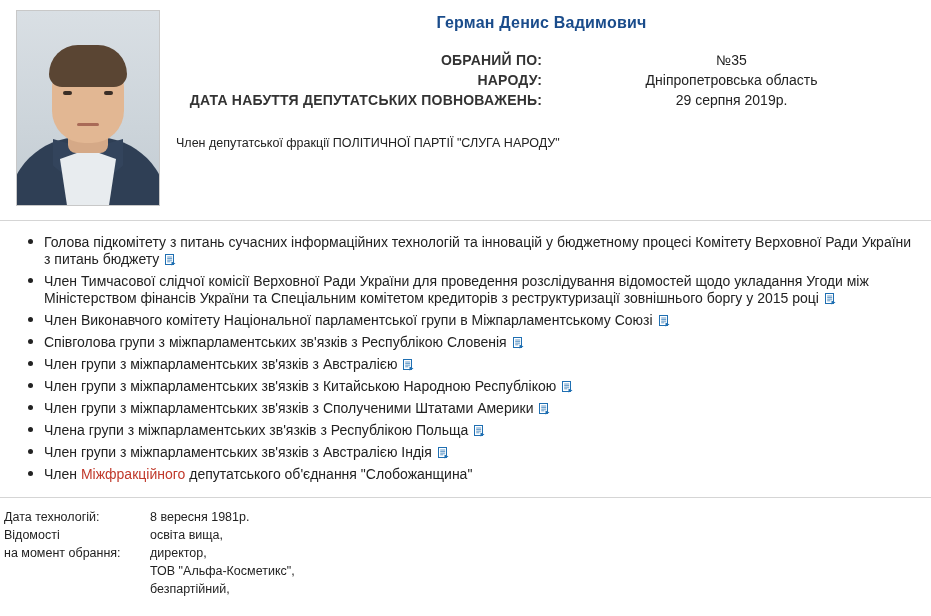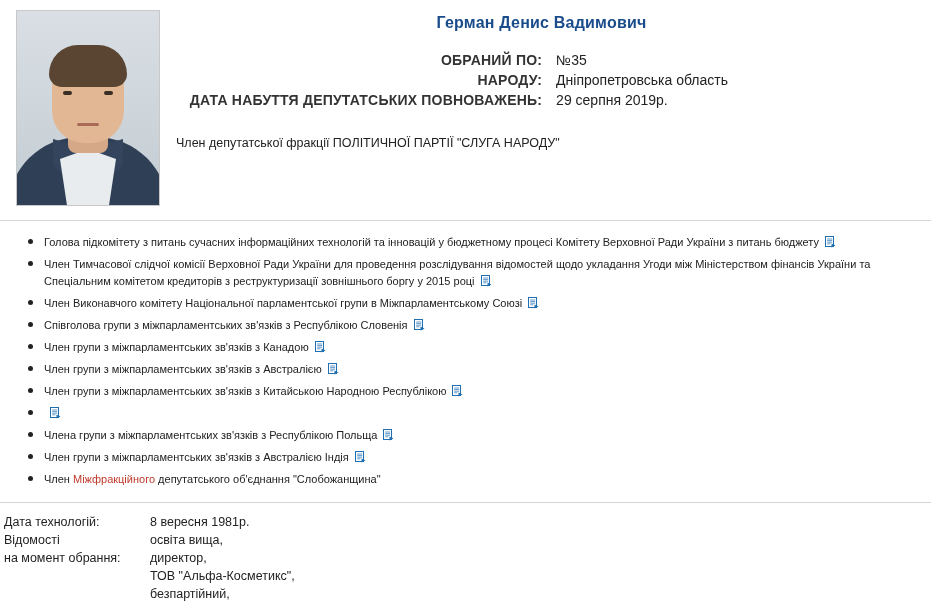--- a/index.html
+++ b/index.html
@@ -145,21 +145,21 @@
   .facts .lbl {
     width: 52%;
     text-align: right;
     font-weight: bold;
     color: #333;
     letter-spacing: 0.2px;
     padding-right: 14px;
     white-space: nowrap;
   }
   .facts .val {
-    text-align: left;
+    text-align: center;
     color: #222;
   }
   .faction {
     text-align: left;
     font-size: 12.5px;
     color: #222;
     padding-top: 26px;
   }
 
   .divider {
@@ -169,21 +169,21 @@
   }
 
   
   .positions {
     margin: 10px 0 0 0;
     padding: 0 14px 0 44px;
     list-style: none;
   }
   .positions li {
     position: relative;
-    font-size: 11px;
+    font-size: 14px;
     line-height: 17px;
     padding: 2.5px 0;
     color: #222;
   }
   .positions li::before {
     content: "";
     position: absolute;
     left: -16px;
     top: 8px;
     width: 5px; height: 5px;
@@ -285,36 +285,31 @@
     <li><span>Член Виконавчого комітету Національної парламентської групи в Міжпарламентському Союзі</span><span class="doc-icon"><svg width="11" height="12" viewBox="0 0 11 12">
             <rect x="0.5" y="0.5" width="8" height="10" fill="#ffffff" stroke="#1f6fb2"></rect>
             <path d="M2.2 3h5M2.2 4.6h5M2.2 6.2h5M2.2 7.8h3.2" stroke="#1f6fb2" stroke-width="0.7"></path>
             <path d="M6.5 7.5l4 2-4 2z" fill="#1f6fb2"></path>
           </svg></span></li>
     <li><span>Співголова групи з міжпарламентських зв'язків з Республікою Словенія</span><span class="doc-icon"><svg width="11" height="12" viewBox="0 0 11 12">
             <rect x="0.5" y="0.5" width="8" height="10" fill="#ffffff" stroke="#1f6fb2"></rect>
             <path d="M2.2 3h5M2.2 4.6h5M2.2 6.2h5M2.2 7.8h3.2" stroke="#1f6fb2" stroke-width="0.7"></path>
             <path d="M6.5 7.5l4 2-4 2z" fill="#1f6fb2"></path>
           </svg></span></li>
-    <li><span>Член групи з міжпарламентських зв'язків з Канадою</span><span class="doc-icon"><svg width="11" height="12" viewBox="0 0 11 12">
-            <rect x="0.5" y="0.5" width="8" height="10" fill="#ffffff" stroke="#1f6fb2"></rect>
-            <path d="M2.2 3h5M2.2 4.6h5M2.2 6.2h5M2.2 7.8h3.2" stroke="#1f6fb2" stroke-width="0.7"></path>
-            <path d="M6.5 7.5l4 2-4 2z" fill="#1f6fb2"></path>
-          </svg></span></li>
     <li><span>Член групи з міжпарламентських зв'язків з Австралією</span><span class="doc-icon"><svg width="11" height="12" viewBox="0 0 11 12">
             <rect x="0.5" y="0.5" width="8" height="10" fill="#ffffff" stroke="#1f6fb2"></rect>
             <path d="M2.2 3h5M2.2 4.6h5M2.2 6.2h5M2.2 7.8h3.2" stroke="#1f6fb2" stroke-width="0.7"></path>
             <path d="M6.5 7.5l4 2-4 2z" fill="#1f6fb2"></path>
           </svg></span></li>
     <li><span>Член групи з міжпарламентських зв'язків з Китайською Народною Республікою</span><span class="doc-icon"><svg width="11" height="12" viewBox="0 0 11 12">
             <rect x="0.5" y="0.5" width="8" height="10" fill="#ffffff" stroke="#1f6fb2"></rect>
             <path d="M2.2 3h5M2.2 4.6h5M2.2 6.2h5M2.2 7.8h3.2" stroke="#1f6fb2" stroke-width="0.7"></path>
             <path d="M6.5 7.5l4 2-4 2z" fill="#1f6fb2"></path>
           </svg></span></li>
-    <li><span class="doc-icon"><svg width="11" height="12" viewBox="0 0 11 12">
+    <li><span>Член групи з міжпарламентських зв'язків з Сполученими Штатами Америки</span><span class="doc-icon"><svg width="11" height="12" viewBox="0 0 11 12">
             <rect x="0.5" y="0.5" width="8" height="10" fill="#ffffff" stroke="#1f6fb2"></rect>
             <path d="M2.2 3h5M2.2 4.6h5M2.2 6.2h5M2.2 7.8h3.2" stroke="#1f6fb2" stroke-width="0.7"></path>
             <path d="M6.5 7.5l4 2-4 2z" fill="#1f6fb2"></path>
           </svg></span></li>
     <li><span>Членa групи з міжпарламентських зв'язків з Республікою Польща</span><span class="doc-icon"><svg width="11" height="12" viewBox="0 0 11 12">
             <rect x="0.5" y="0.5" width="8" height="10" fill="#ffffff" stroke="#1f6fb2"></rect>
             <path d="M2.2 3h5M2.2 4.6h5M2.2 6.2h5M2.2 7.8h3.2" stroke="#1f6fb2" stroke-width="0.7"></path>
             <path d="M6.5 7.5l4 2-4 2z" fill="#1f6fb2"></path>
           </svg></span></li>
     <li><span>Член групи з міжпарламентських зв'язків з Австралією Індія</span><span class="doc-icon"><svg width="11" height="12" viewBox="0 0 11 12">

